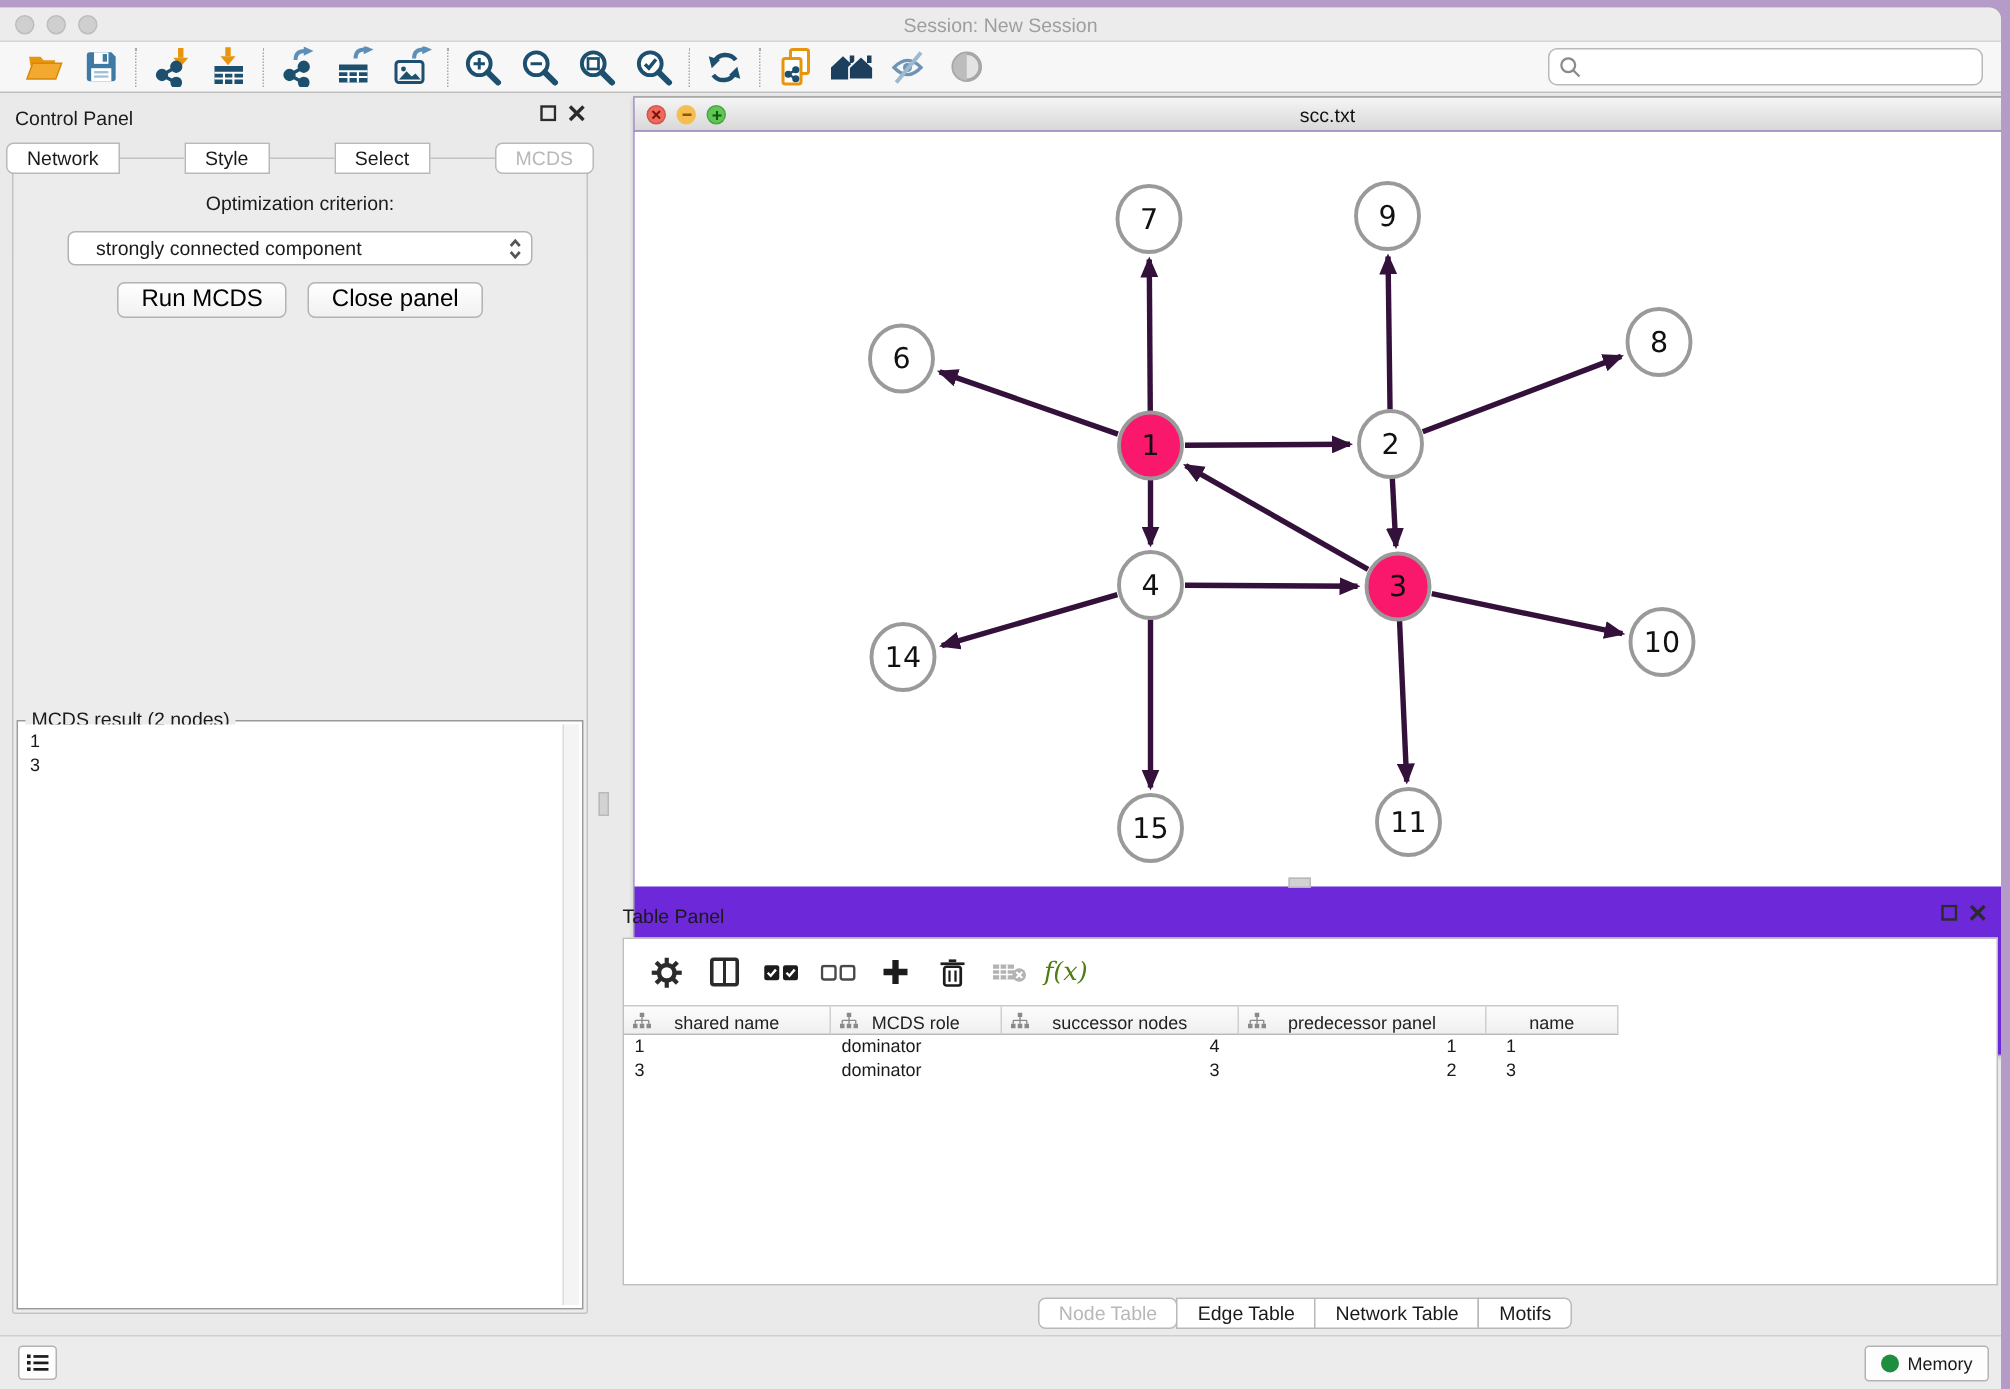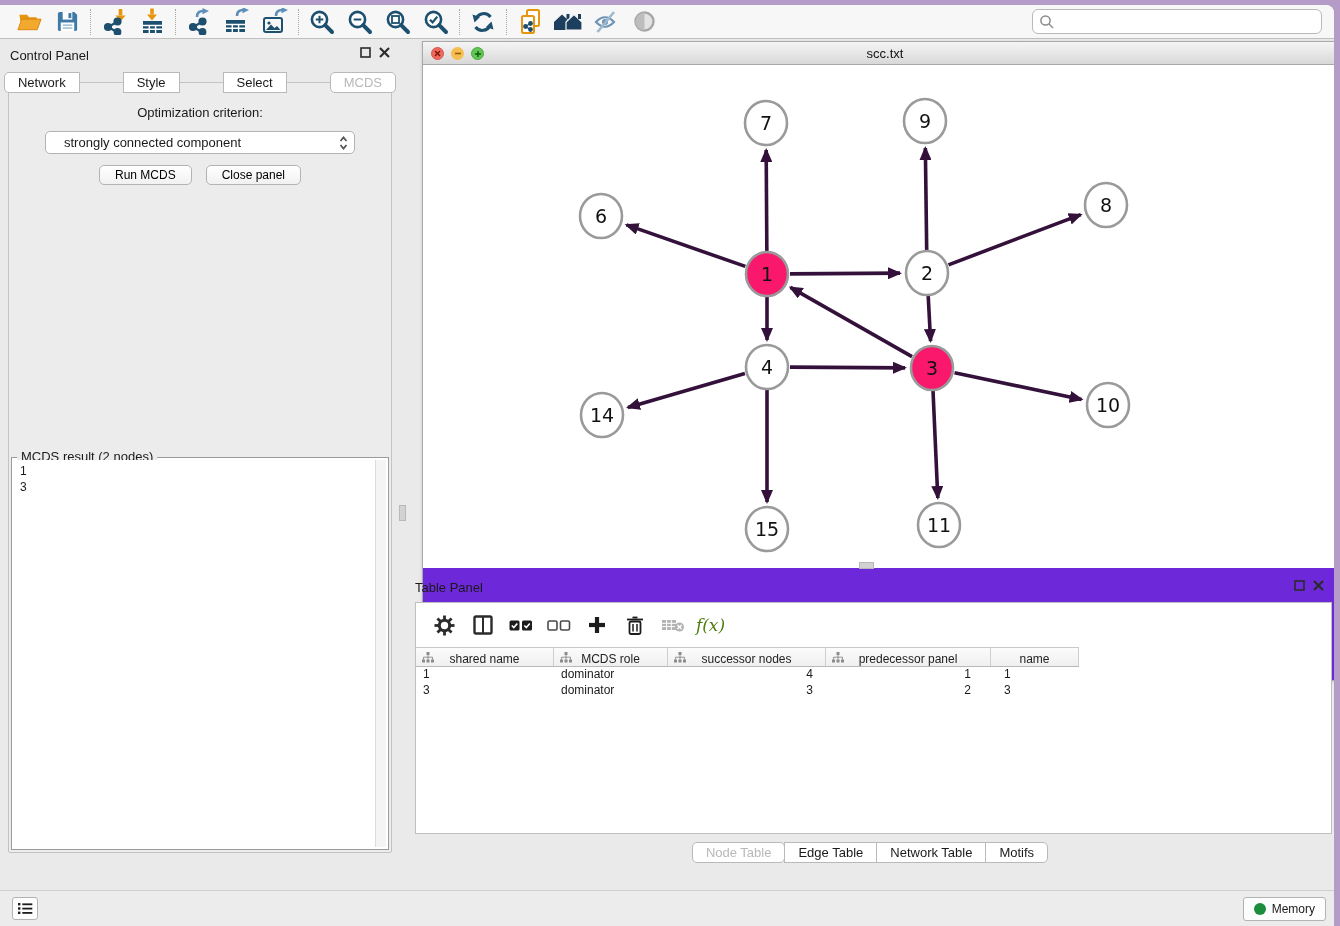--- a/index.html
+++ b/index.html
@@ -35,21 +35,21 @@
   .seg { background:#fff; border:1px solid #b9b9b9; margin-left:-1px; padding:2px 13px; font-size:13px; line-height:15px; cursor:default; }
   .seg:first-child { border-top-left-radius:5px; border-bottom-left-radius:5px; margin-left:0; }
   .seg:last-child { border-top-right-radius:5px; border-bottom-right-radius:5px; }
   .seg.sel { color:#b8b8b8; border-radius:5px; }
   .cp-body { position:absolute; left:8px; right:8px; top:43px; bottom:14px; border:1px solid #c3c3c3; background:#ececec; border-radius:2px; }
   .opt-label { text-align:center; margin-top:22px; font-size:13px; }
   .dropdown { position:relative; margin:11px auto 0; width:310px; height:23px; background:#fff; border:1px solid #b3b3b3; border-radius:5px;
               font-size:13px; line-height:21px; padding-left:18px; cursor:default; }
   .dropdown .stepper { position:absolute; right:6px; top:3px; }
   .btn-row { display:flex; justify-content:center; gap:14px; margin-top:11px; }
-  .pushbtn { background:linear-gradient(#ffffff,#f1f1f1); border:1px solid #b3b3b3; border-radius:5px; padding:2px 15px; font-size:12px; cursor:default; }
+  .pushbtn { background:linear-gradient(#ffffff,#f1f1f1); border:1px solid #b3b3b3; border-radius:5px; padding:2px 15px; font-size:16px; cursor:default; }
 
   .result-box { position:absolute; left:2px; right:2px; top:374px; bottom:2px; border:1px solid #9a9a9a; background:#fff; }
   .result-legend { position:absolute; top:-9px; left:5px; background:#ececec; padding:0 4px; font-size:13px; }
   .result-text { position:absolute; inset:2px; background:#fff; padding:3px 6px; font-size:12px; line-height:16px; }
   .result-scroll { position:absolute; right:2px; top:2px; bottom:2px; width:11px; background:#f4f4f4; border-left:1px solid #dcdcdc; }
 
   
   .v-handle { position:absolute; left:399px; top:466px; width:7px; height:16px; background:#d2d2d2; border:1px solid #b8b8b8; }
   .h-handle { position:absolute; left:859px; top:523px; width:15px; height:7px; background:#d2d2d2; border:1px solid #b8b8b8; }
 
@@ -90,20 +90,28 @@
              display:flex; align-items:center; justify-content:center; }
   .sb-mem { position:absolute; right:8px; top:6px; height:24px; background:#fdfdfd; border:1px solid #b3b3b3; border-radius:3px;
             display:flex; align-items:center; gap:6px; padding:0 10px; font-size:12px; }
   .mem-dot { width:12px; height:12px; border-radius:50%; background:#1e8e3e; }
 </style>
 </head>
 <body>
 
 <div class="app">
 
+  <div class="titlebar">
+    <div class="lights">
+      <div class="light"></div>
+      <div class="light"></div>
+      <div class="light"></div>
+    </div>
+    <div class="wtitle">Session: New Session</div>
+  </div>
 
   <div class="toolbar">
     <div class="tbtn">
       <svg width="27" height="26" viewBox="0 0 27 27">
         <path d="M3 6 h8 l2 2.5 h8 v4 H4 Z" fill="#e8950e"></path>
         <path d="M1.5 21.5 L5.5 10.5 H25.5 L21.5 21.5 Z" fill="#f3a82f" stroke="#d88708" stroke-width="1"></path>
       </svg>
     </div>
     <div class="tbtn">
       <svg width="25" height="25" viewBox="0 0 26 26">

